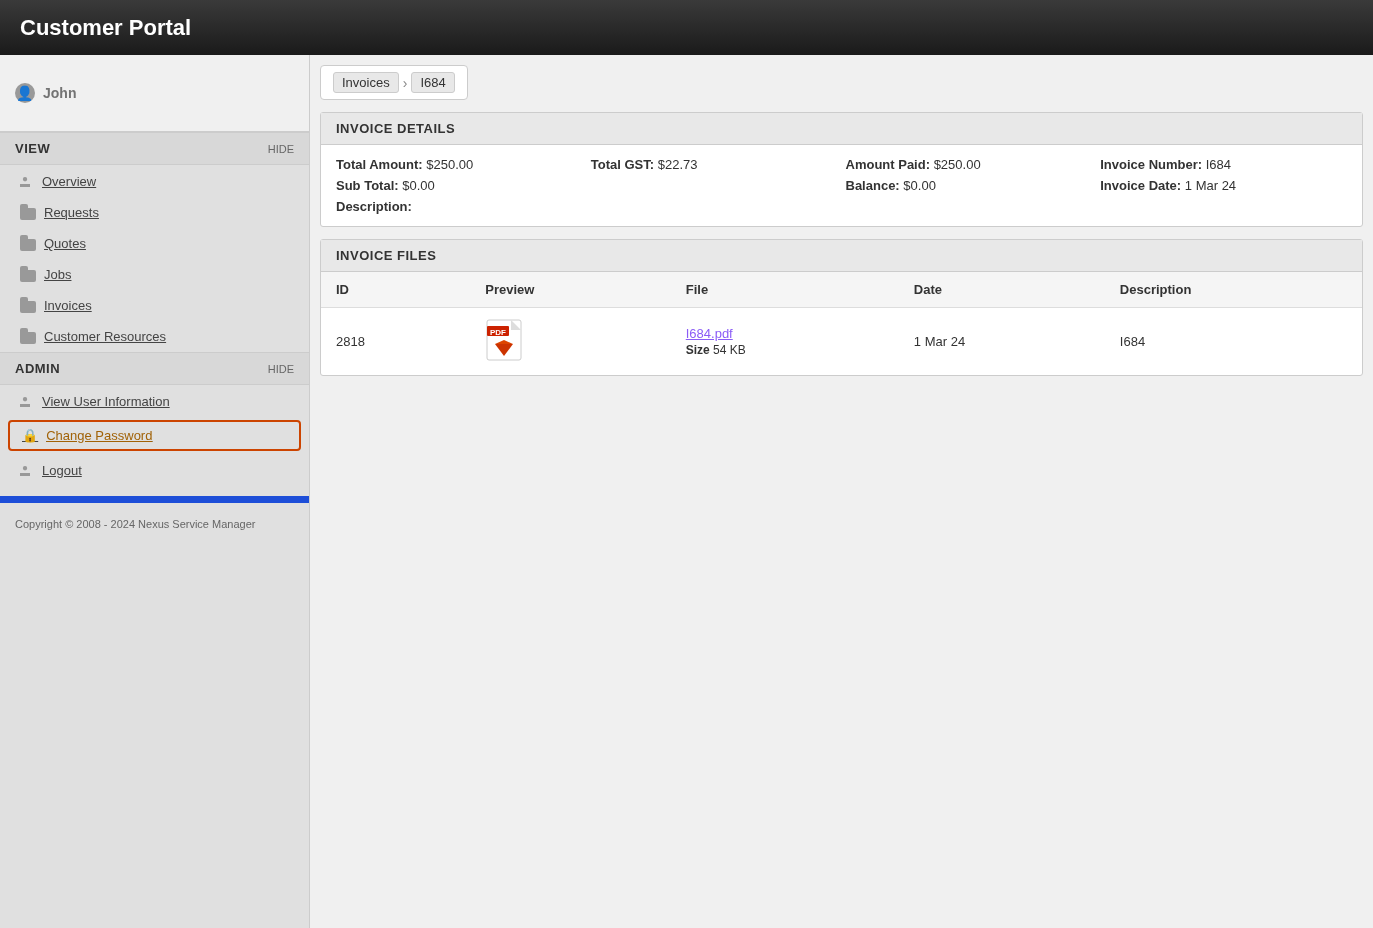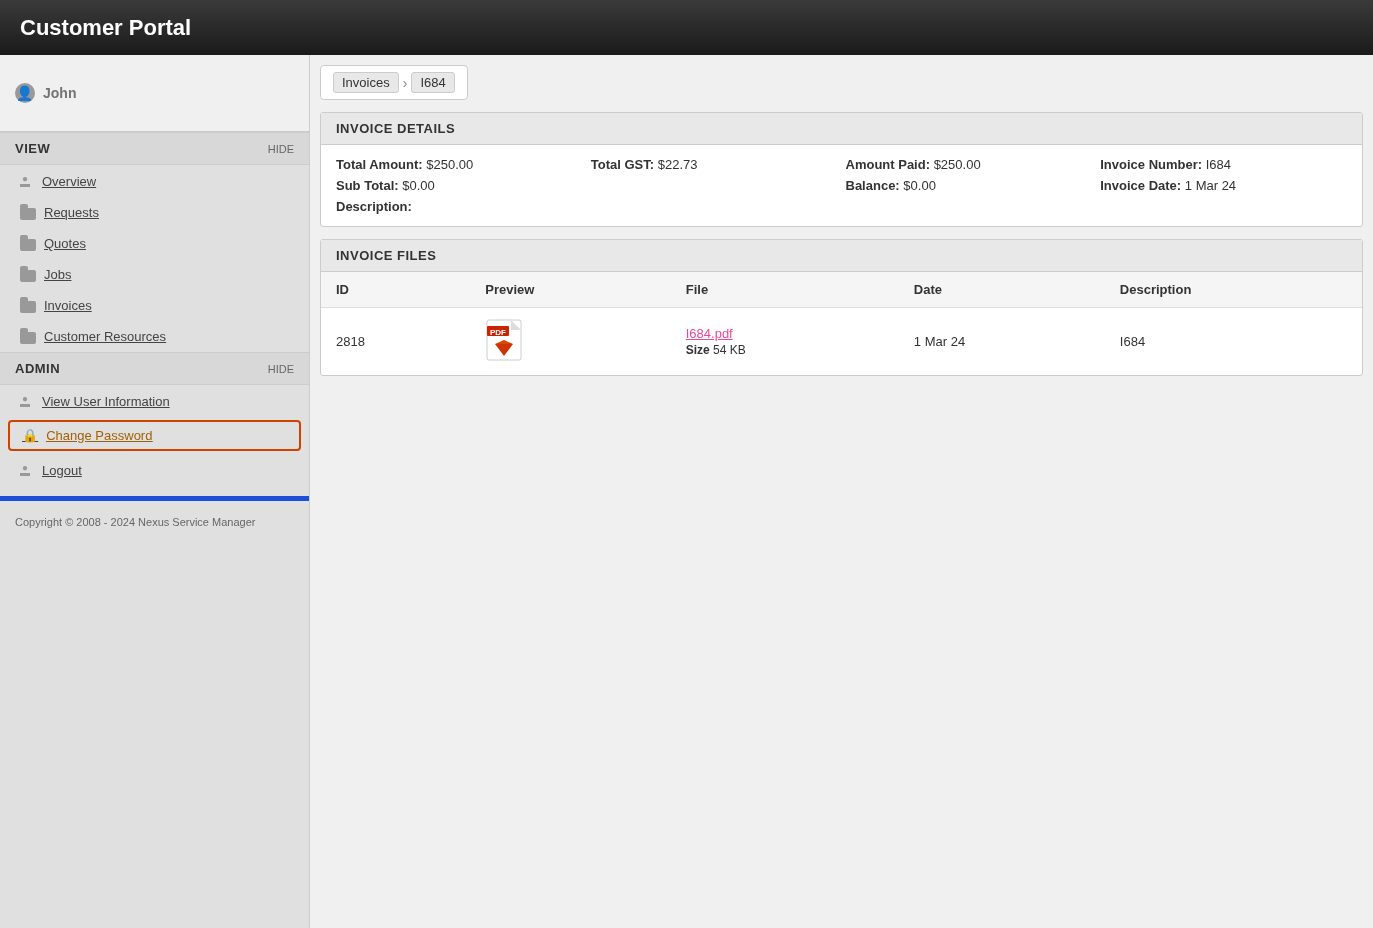--- a/index.html
+++ b/index.html
@@ -104,21 +104,21 @@
       border-radius: 4px;
       margin: 2px 8px;
       padding: 6px 12px;
     }
 
     
     .sidebar-footer {
       padding: 15px;
       font-size: 11px;
       color: #666;
-      border-top: 5px solid #1d4ed8;
+      border-top: 7px solid #1d4ed8;
       margin-top: 10px;
     }
 
     
     .content-area {
       flex: 1;
       background: #f0f0f0;
       overflow-y: auto;
       padding: 10px;
     }
@@ -226,21 +226,21 @@
       border-bottom: 1px solid #eee;
       font-size: 13px;
       vertical-align: middle;
     }
 
     .files-table tbody tr:last-child td {
       border-bottom: none;
     }
 
     .file-link {
-      color: #ec4899;
+      color: #8b5cf6;
       text-decoration: underline;
       cursor: pointer;
       display: block;
       font-size: 13px;
     }
 
     .file-size {
       font-size: 12px;
       color: #333;
       margin-top: 2px;

